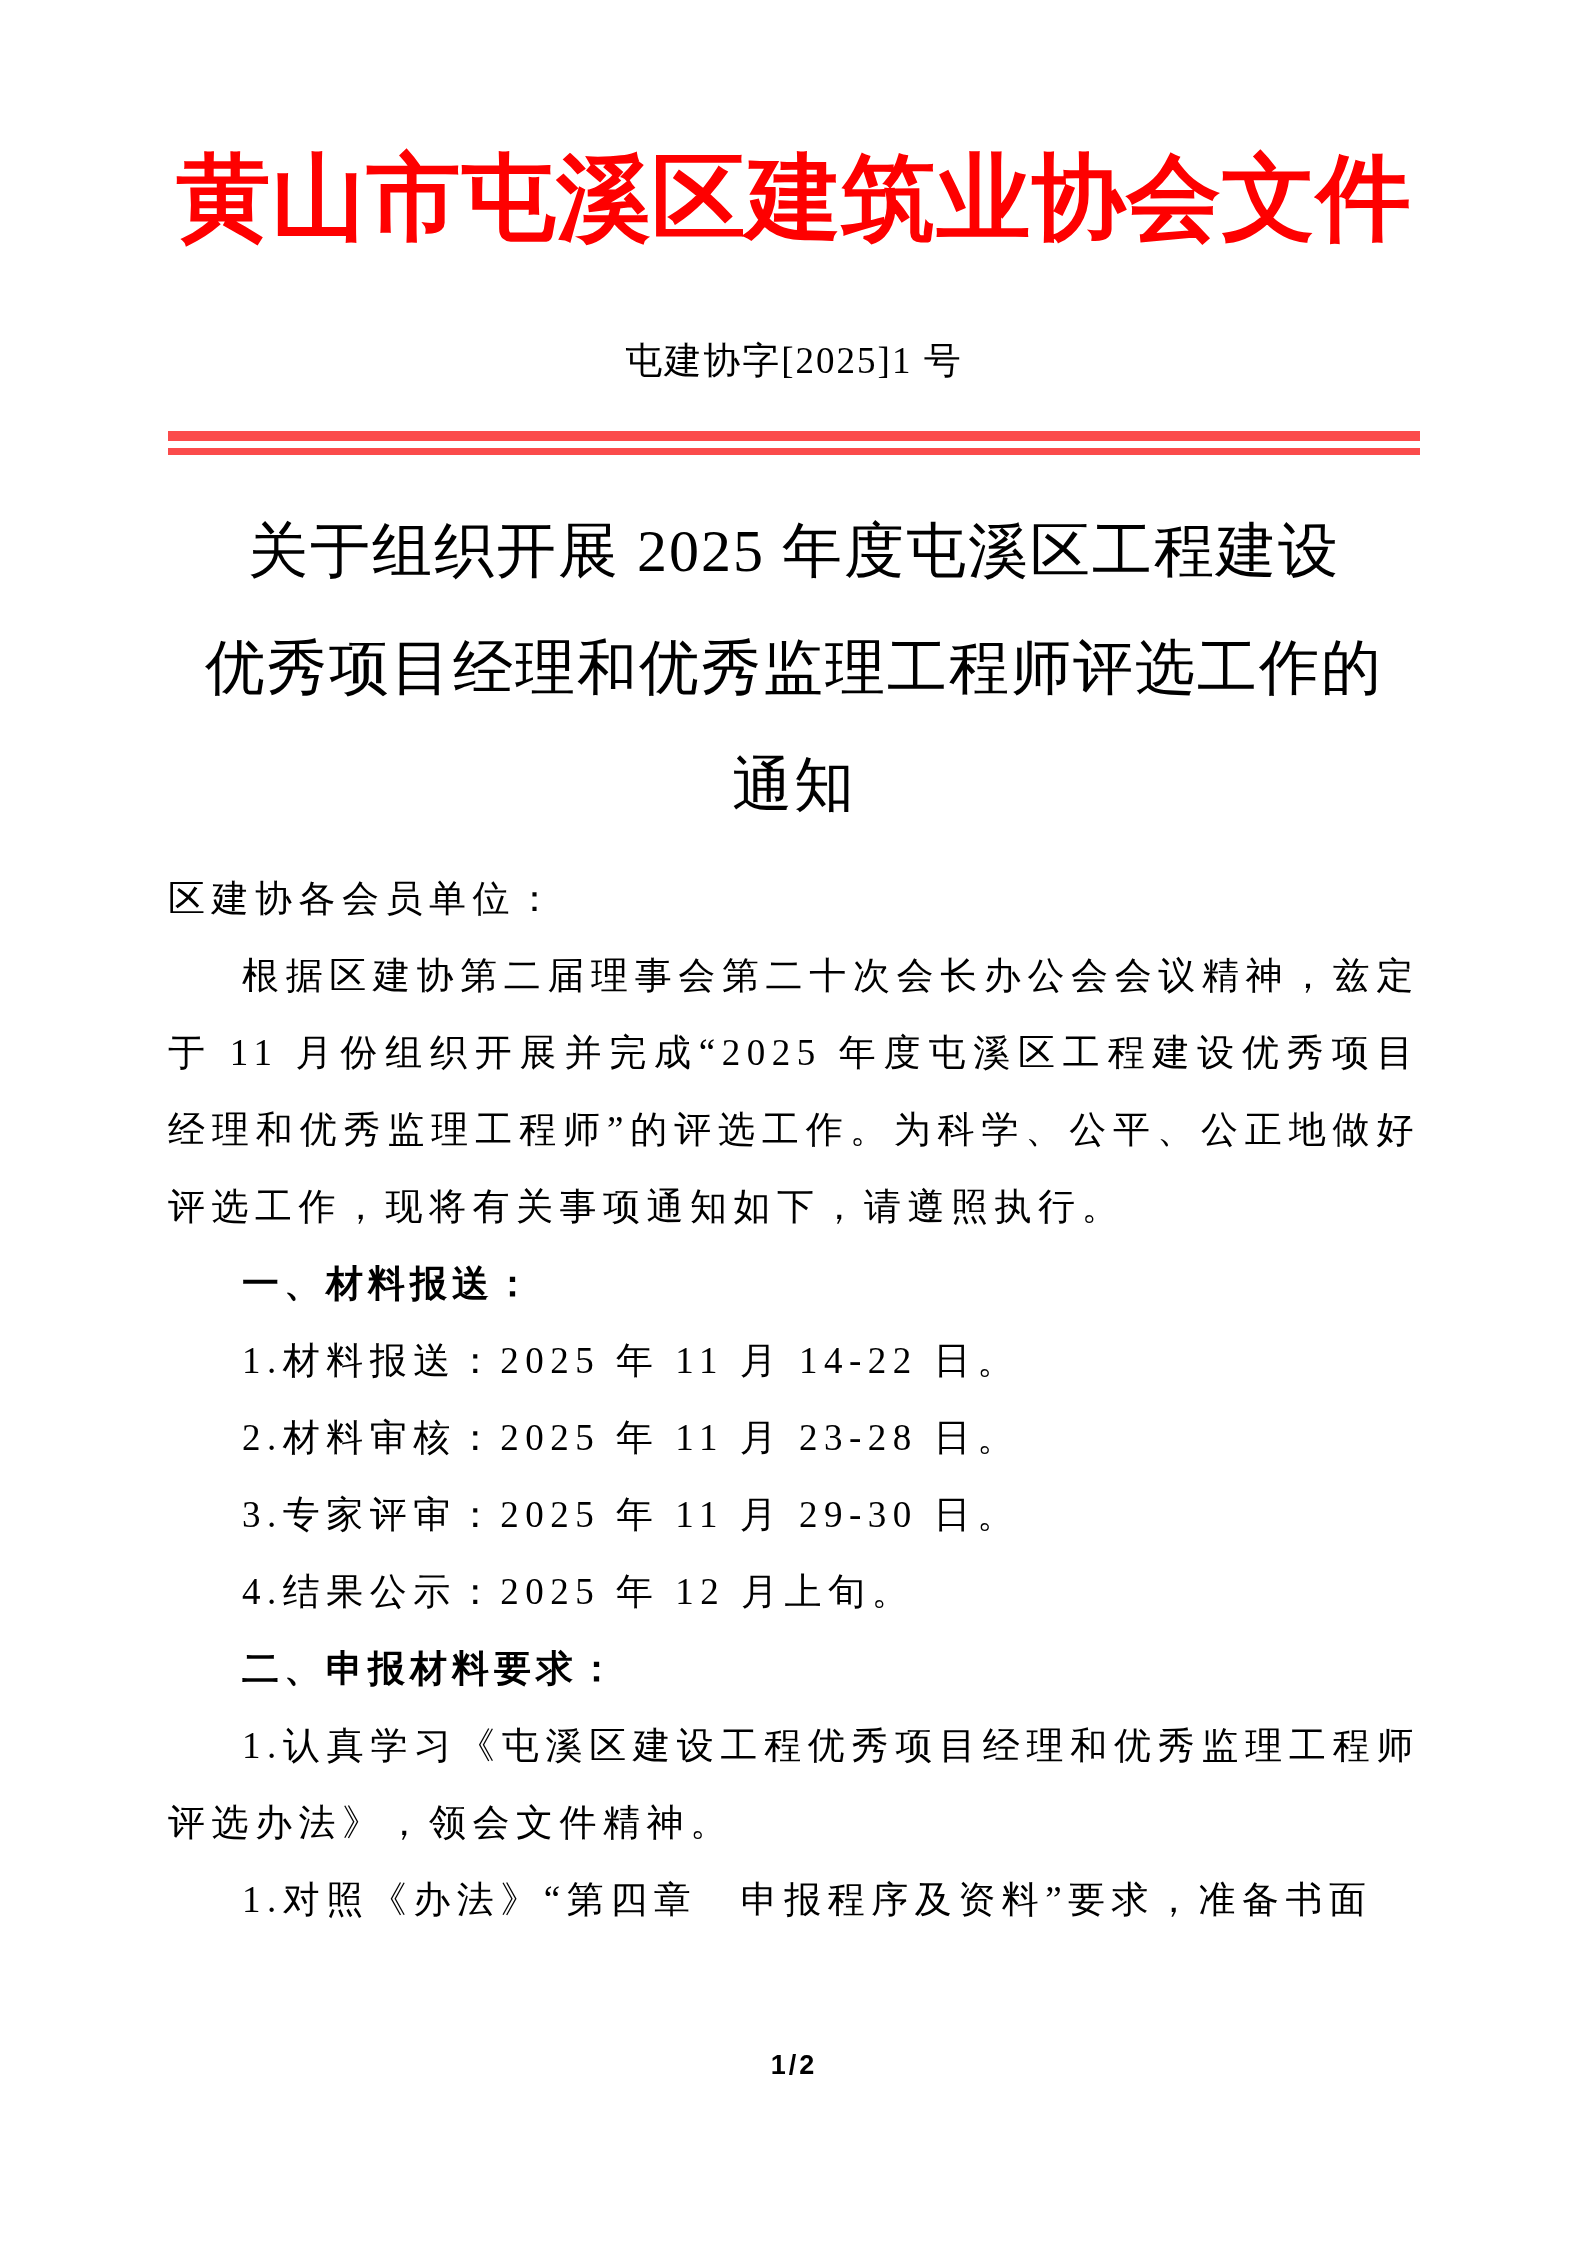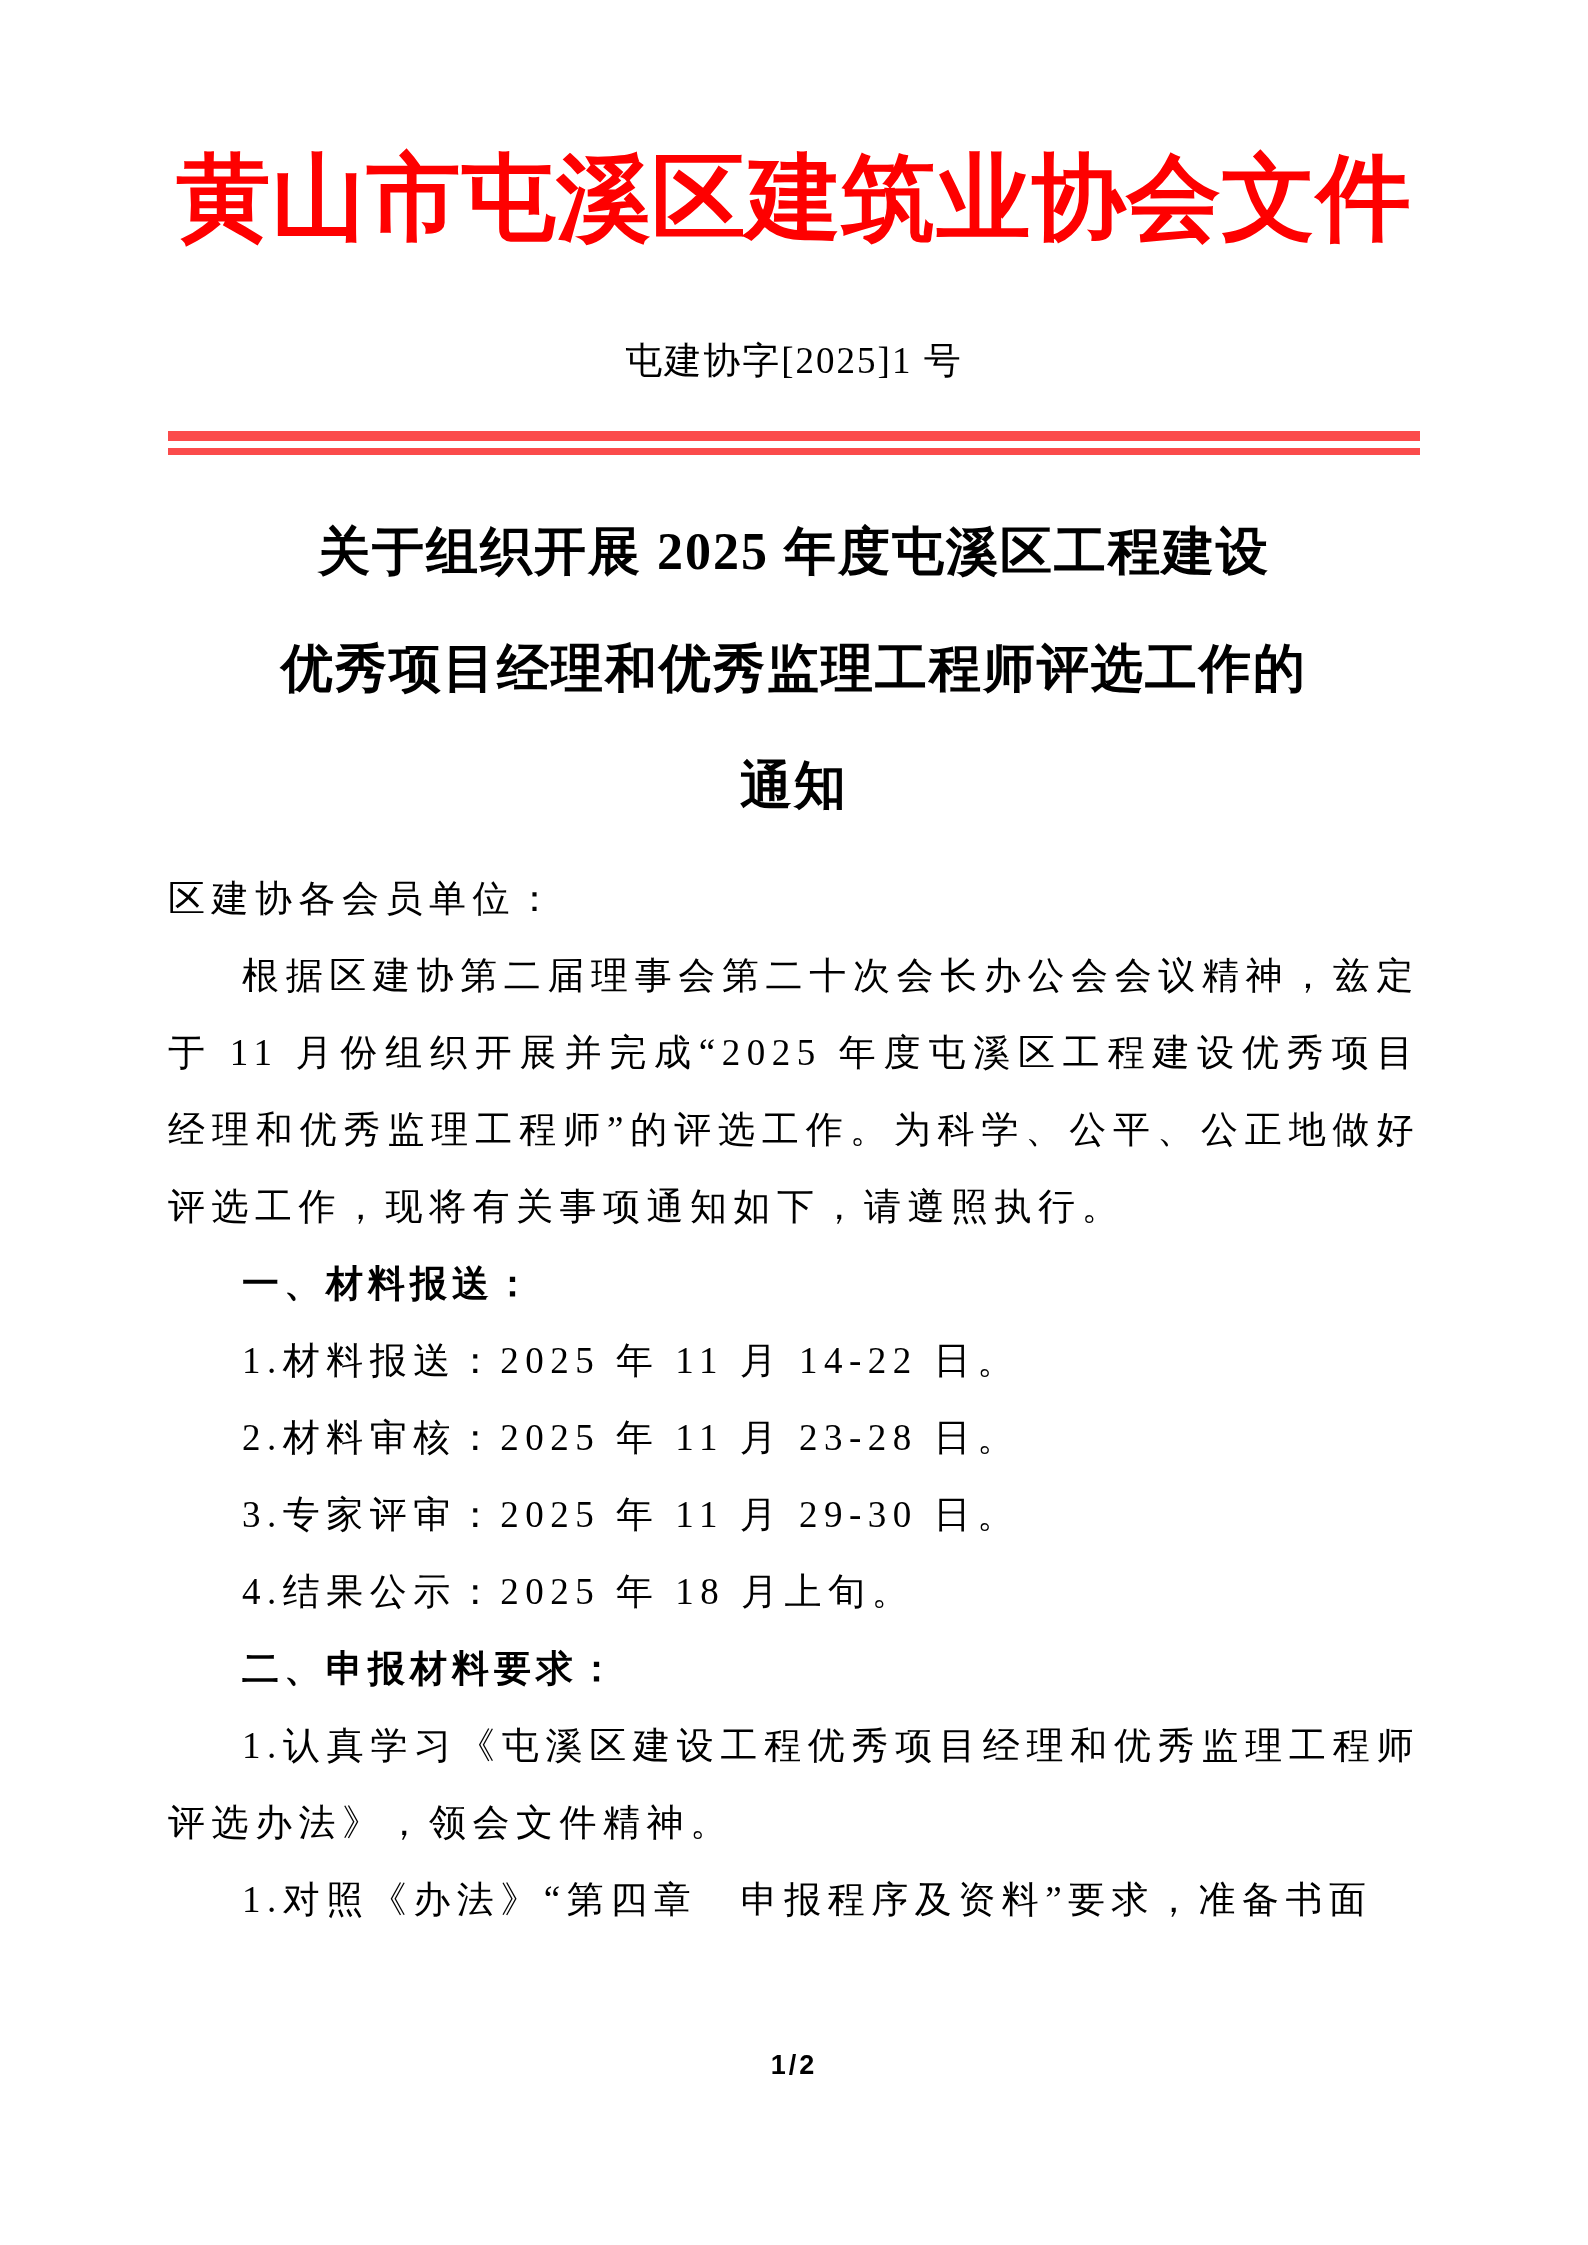--- a/index.html
+++ b/index.html
@@ -38,22 +38,22 @@
 
   
   .divider { margin-top: 46px; }
   .divider .bar-thick { height: 10px; background: #fb4b4b; }
   .divider .bar-thin  { height: 7px;  background: #fb4b4b; margin-top: 7px; }
 
   
   .doc-title {
     margin: 38px 0 0 0;
     text-align: center;
-    font-size: 52px;
-    font-weight: bold;
+    font-size: 60px;
+    font-weight: normal;
     line-height: 117px;
     letter-spacing: 2px;
   }
   .title-line { display: block; }
 
   
   .body-text {
     margin-top: 16px;
     font-size: 37px;
     line-height: 77px;
@@ -106,21 +106,21 @@
     <main class="body-text">
       <p class="para">区建协各会员单位：</p>
 
       <p class="para indent">根据区建协第二届理事会第二十次会长办公会会议精神，兹定于 11 月份组织开展并完成“2025 年度屯溪区工程建设优秀项目经理和优秀监理工程师”的评选工作。为科学、公平、公正地做好评选工作，现将有关事项通知如下，请遵照执行。</p>
 
       <p class="section-heading">一、材料报送：</p>
 
       <p class="para indent">1.材料报送：2025 年 11 月 14-22 日。</p>
       <p class="para indent">2.材料审核：2025 年 11 月 23-28 日。</p>
       <p class="para indent">3.专家评审：2025 年 11 月 29-30 日。</p>
-      <p class="para indent">4.结果公示：2025 年 18 月上旬。</p>
+      <p class="para indent">4.结果公示：2025 年 12 月上旬。</p>
 
       <p class="section-heading">二、申报材料要求：</p>
 
       <p class="para indent">1.认真学习《屯溪区建设工程优秀项目经理和优秀监理工程师评选办法》，领会文件精神。</p>
       <p class="para indent">1.对照《办法》“第四章　申报程序及资料”要求，准备书面</p>
     </main>
 
     <footer class="page-footer">
       <span>1/2</span>
     </footer>

